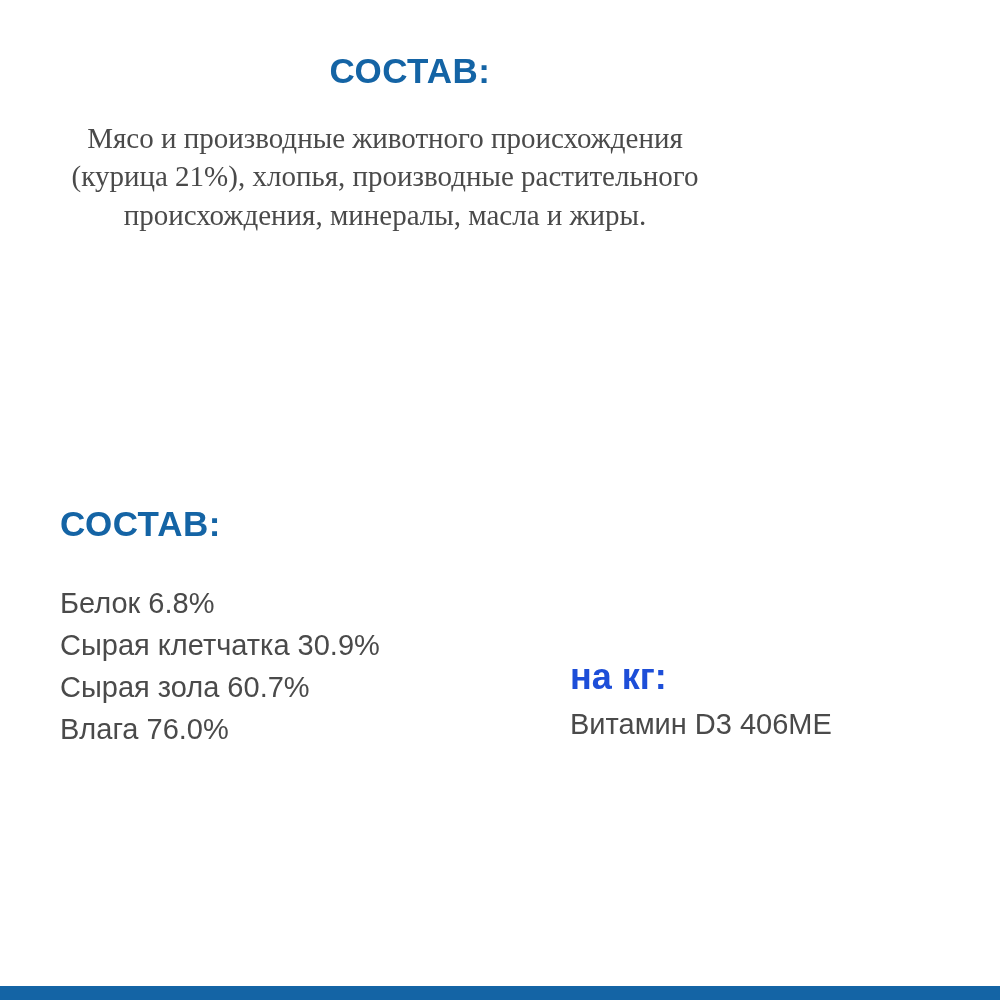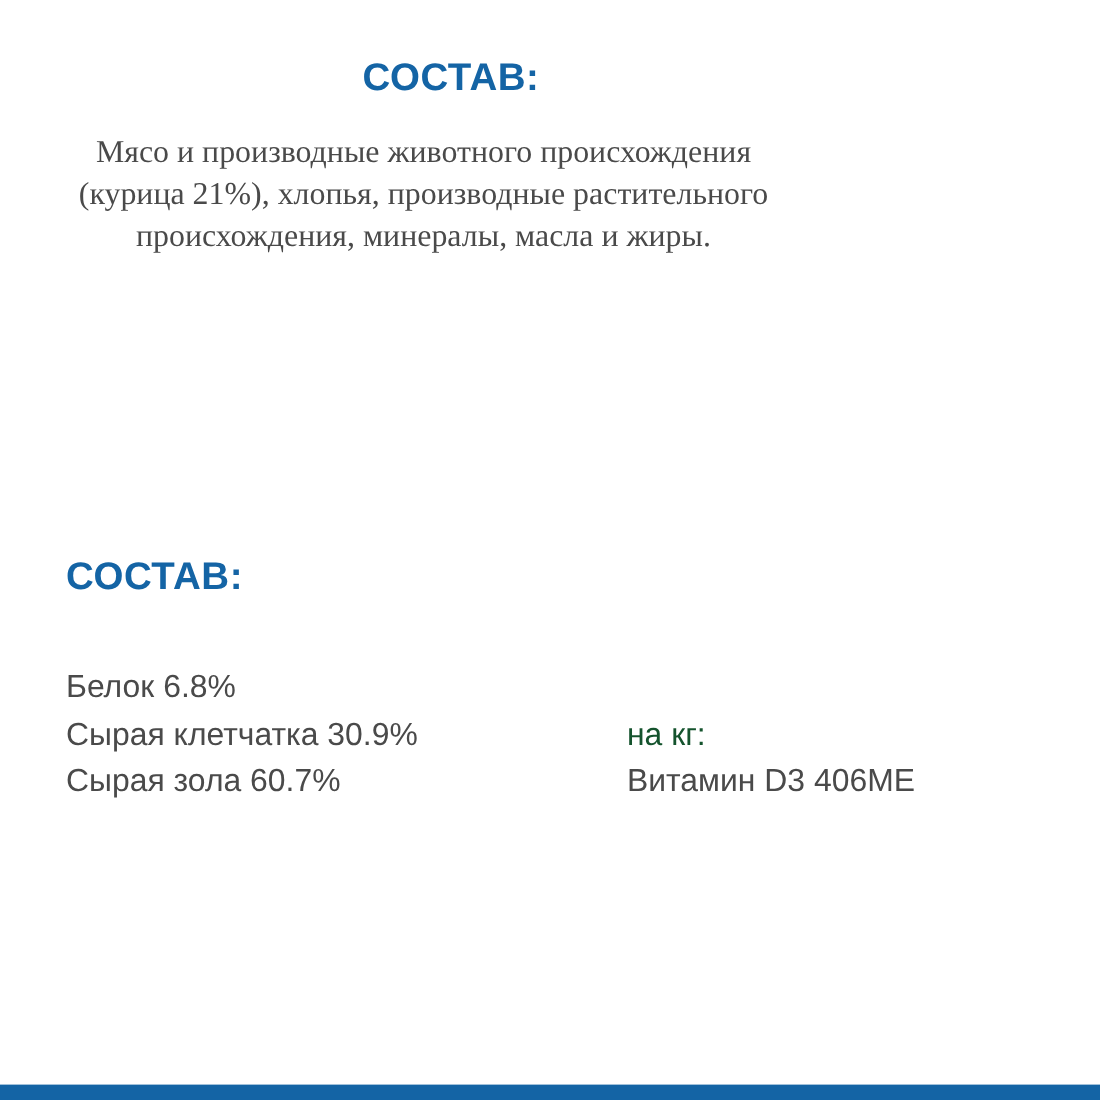--- a/index.html
+++ b/index.html
@@ -56,39 +56,39 @@
   
   #analysis-section {
     left: 60px;
     top: 505px;
     width: 900px;
   }
   #analysis-section .columns {
     margin-top: 38px;
     display: flex;
     flex-direction: row;
-    align-items: flex-end;
+    align-items: center;
   }
   .analysis-col-left {
     width: 510px;
   }
   .analysis-col-right {
     width: 380px;
     padding-top: 65px;
   }
   .analysis-line {
     color: #4a4a4a;
     font-size: 29px;
     line-height: 1.45;
     white-space: nowrap;
   }
   .analysis-subhead {
-    color: #14532d;
-    font-size: 29px;
-    font-weight: normal;
+    color: #1d4ed8;
+    font-size: 36px;
+    font-weight: bold;
     line-height: 1.45;
     white-space: nowrap;
   }
 
   
   #bottom-bar {
     position: absolute;
     left: 0;
     bottom: 0;
     width: 1000px;
@@ -108,20 +108,21 @@
 
   <div class="section" id="analysis-section">
     <h2 class="section-heading">СОСТАВ:</h2>
 
     <div class="columns">
 
       <div class="analysis-col-left">
         <div class="analysis-line">Белок 6.8%</div>
         <div class="analysis-line">Сырая клетчатка 30.9%</div>
         <div class="analysis-line">Сырая зола 60.7%</div>
+        <div class="analysis-line">Влага 76.0%</div>
       </div>
 
       <div class="analysis-col-right">
         <div class="analysis-subhead">на кг:</div>
         <div class="analysis-line">Витамин D3 406МЕ</div>
       </div>
 
     </div>
   </div>
 

